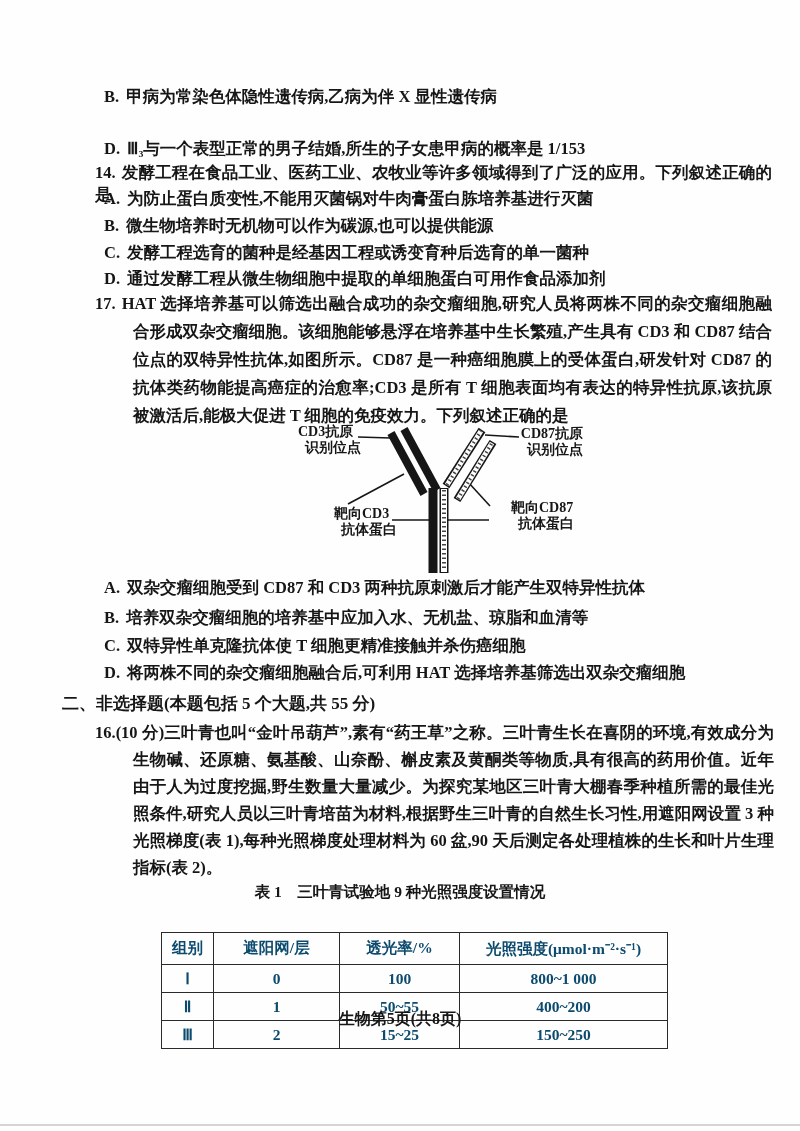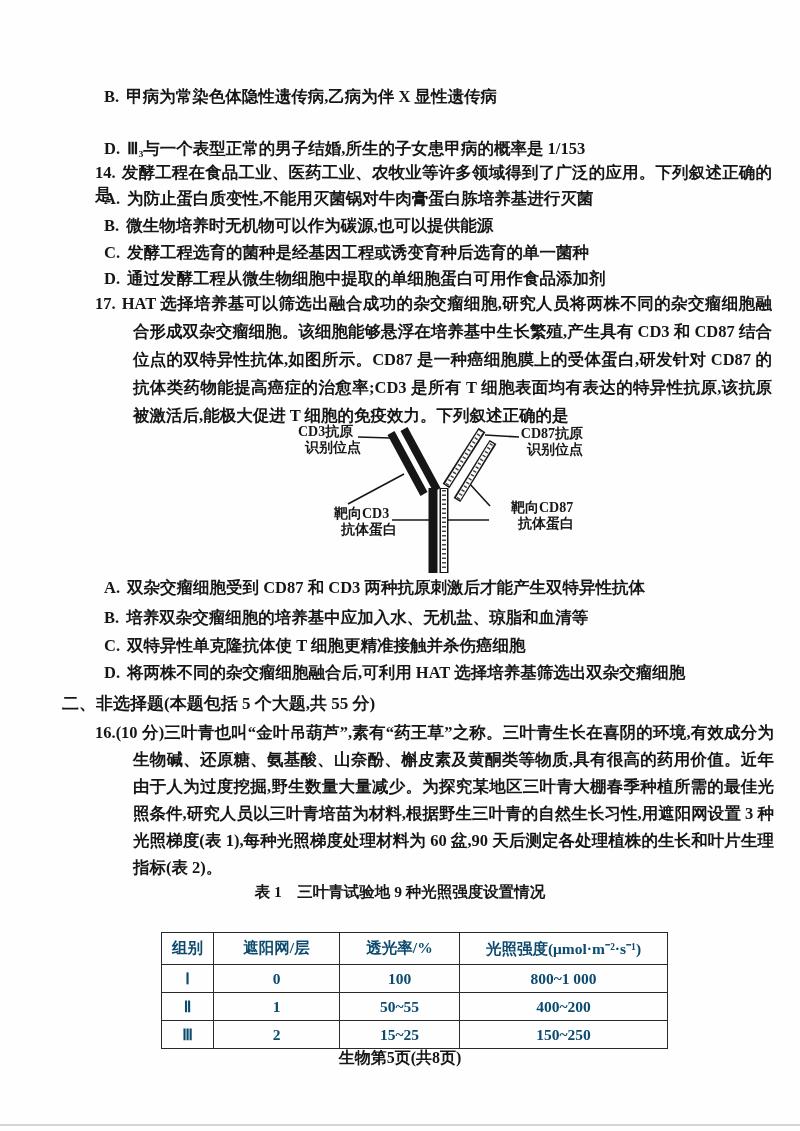--- a/index.html
+++ b/index.html
@@ -28,21 +28,21 @@
     position:absolute; top:906px; left:161px; width:506px;
     border-collapse:collapse; font-size:15.5px; font-weight:600;
     color:#0c4a6e; table-layout:fixed;margin-top:26px;
   }
   table.t1 th, table.t1 td {
     border:1.6px solid #2a2a2a; text-align:center; padding:0;
     font-weight:600; height:28px;
   }
   table.t1 th { height:32px; font-weight:700; }
   .col-a { width:52px; } .col-b { width:126px; } .col-c { width:120px; } .col-d { width:208px; }
-  .footer { position:absolute; top:1048px; left:0; width:800px; text-align:center; font-size:16px; font-weight:700; }
+  .footer { position:absolute; top:1009px; left:0; width:800px; text-align:center; font-size:16px; font-weight:700; }
   .bottom-edge { position:absolute; left:0; top:1124px; width:800px; height:2px; background:#d4d4d4; }
 </style>
 </head>
 <body>
 
 <div class="page">
 
   <div class="opt-line" style="top:86px">
     <span class="opt-label">B.</span><span>甲病为常染色体隐性遗传病,乙病为伴 X 显性遗传病</span>
   </div>

